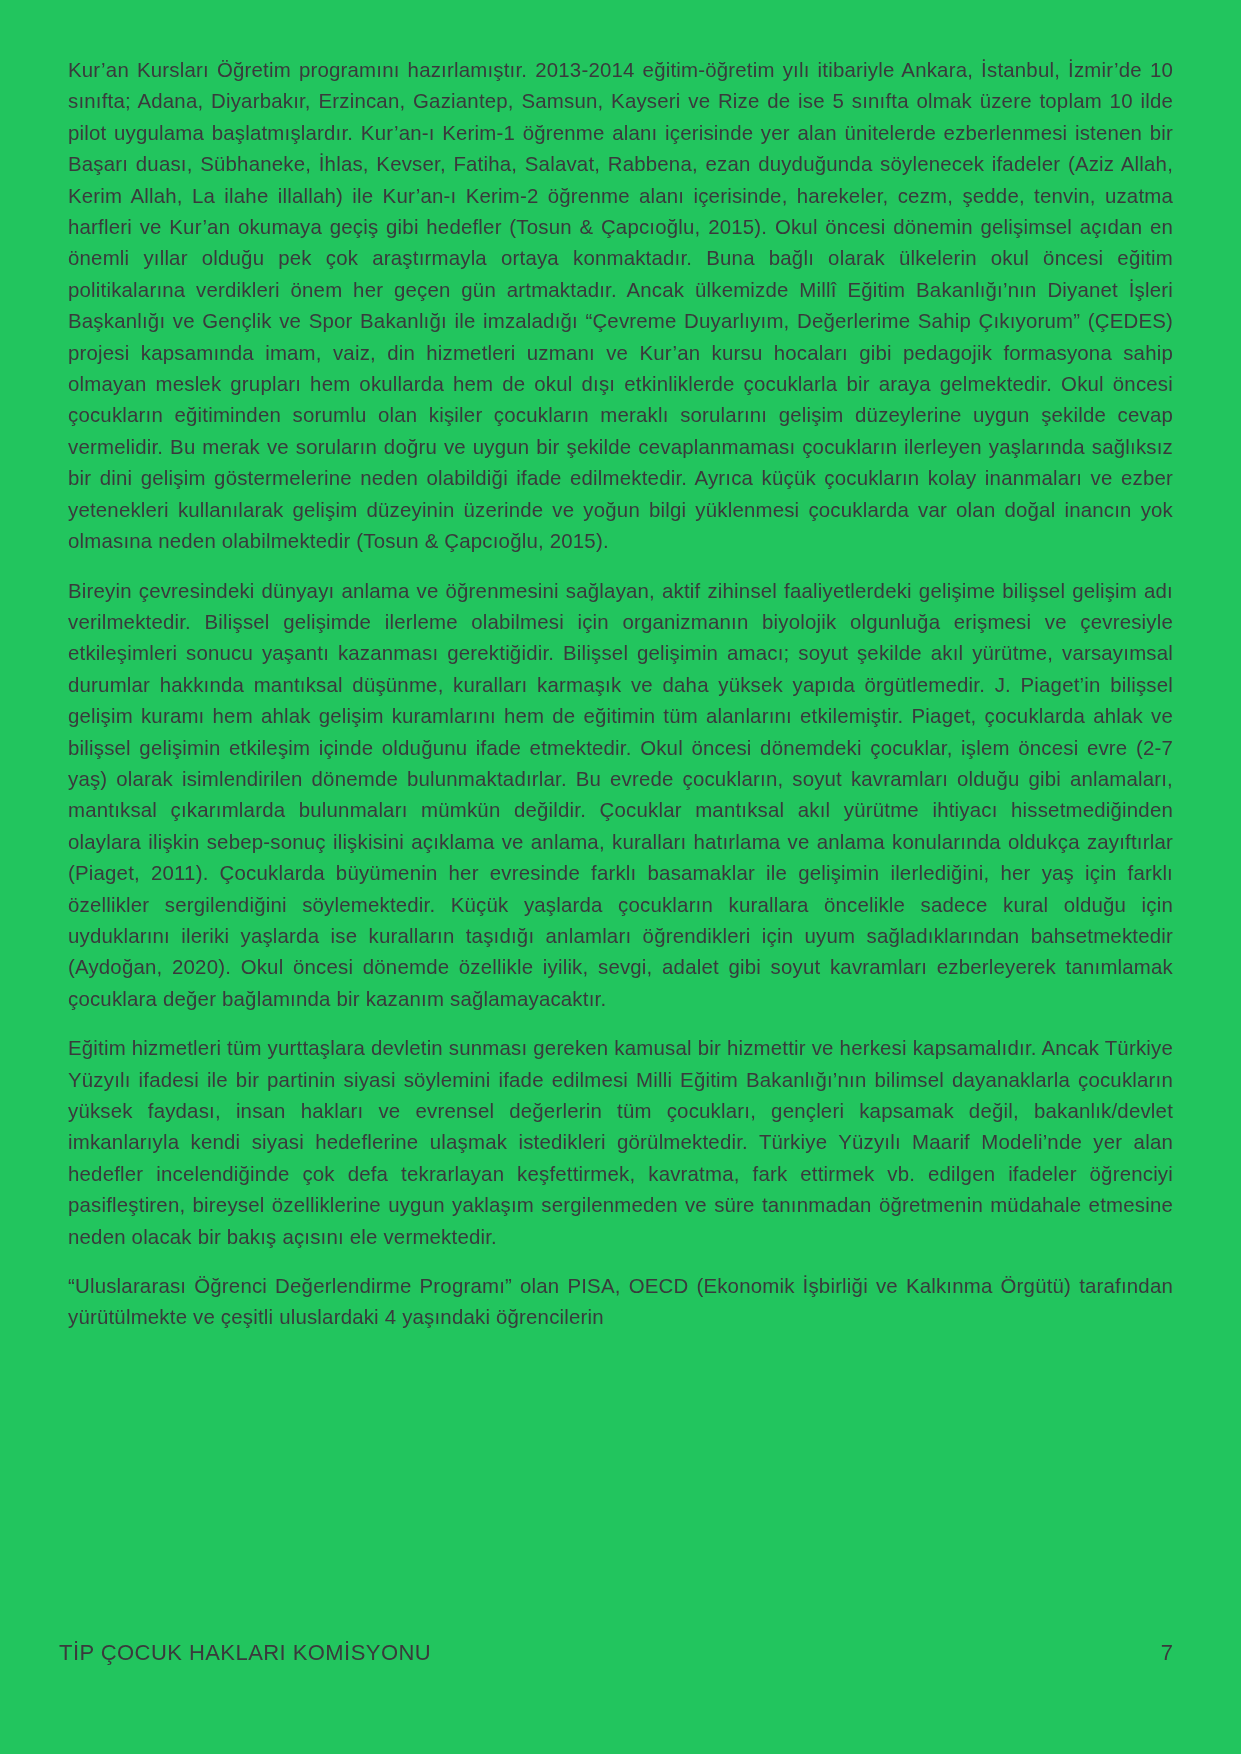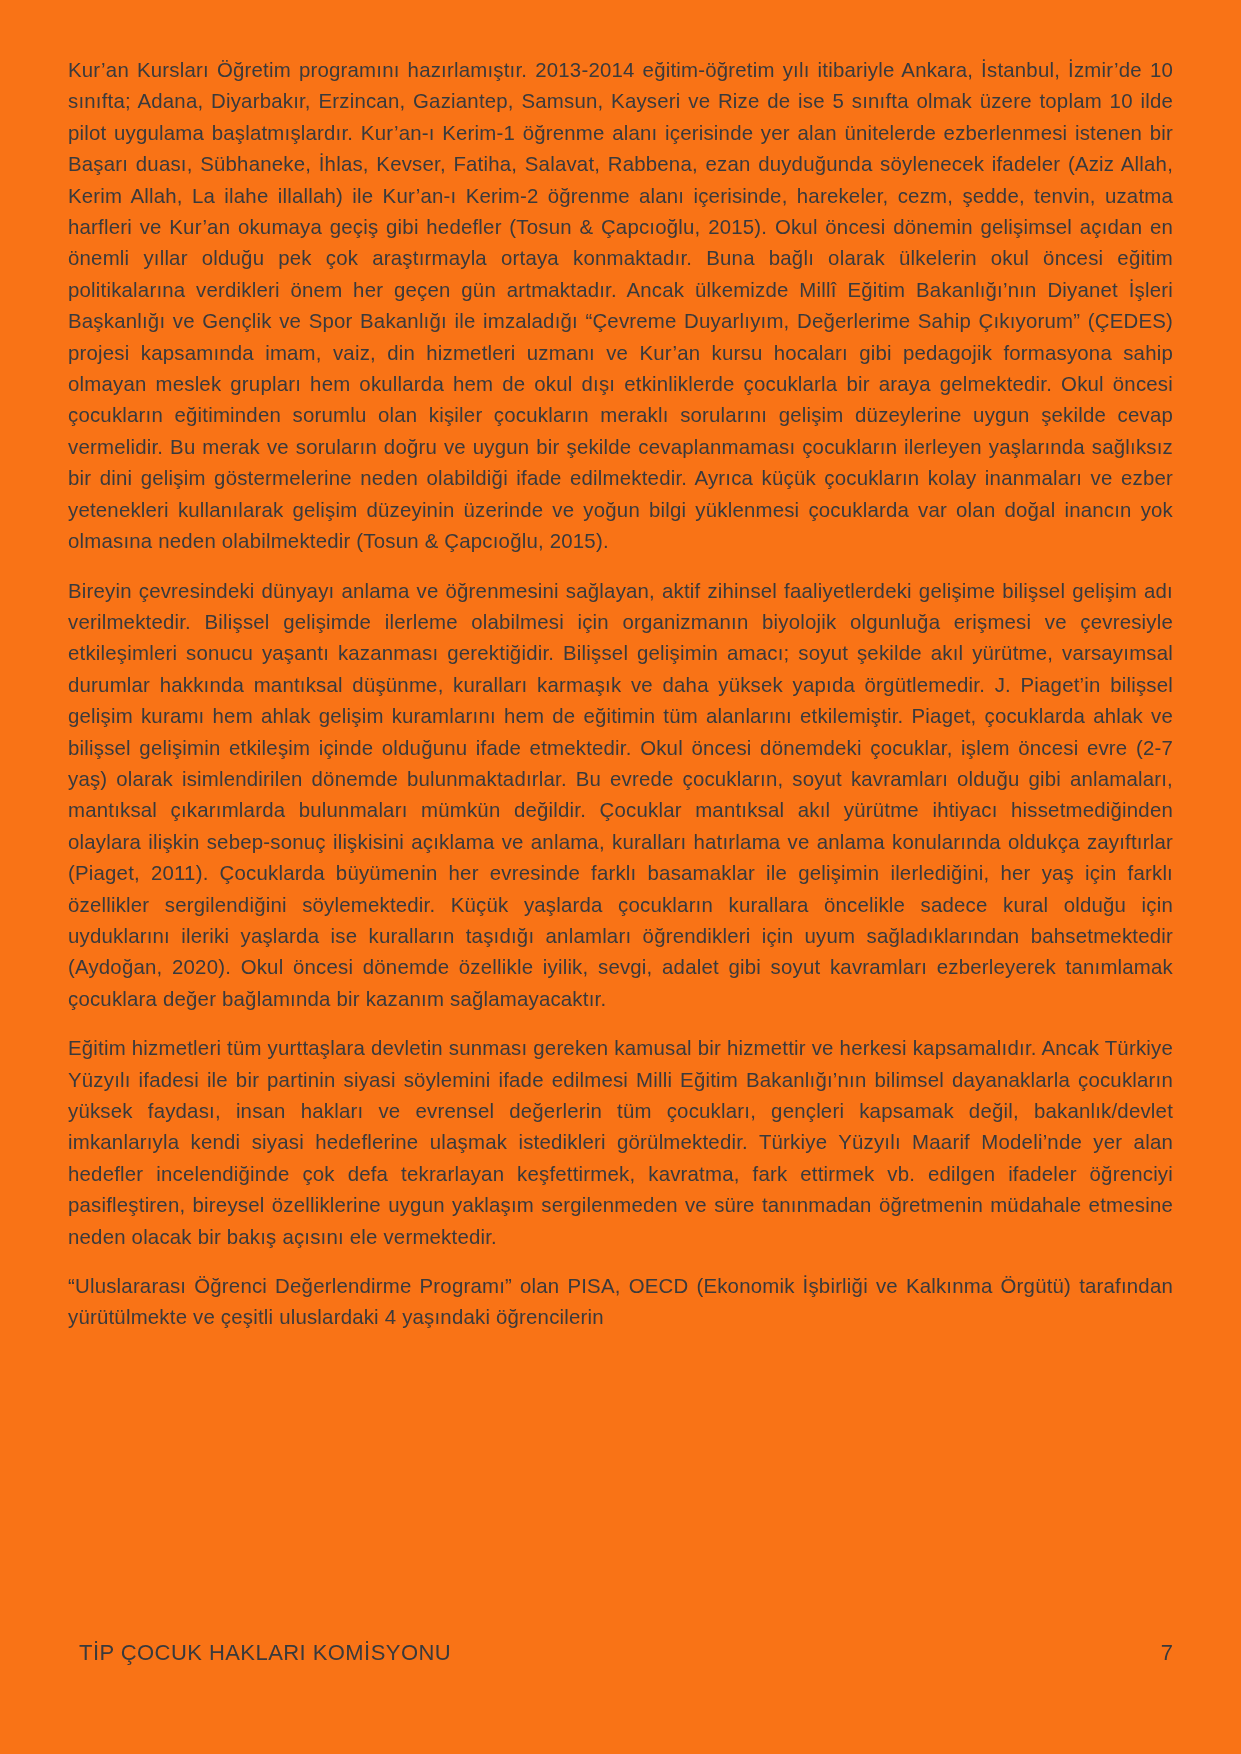--- a/index.html
+++ b/index.html
@@ -4,21 +4,21 @@
 <style>
   html, body {
     margin: 0;
     padding: 0;
     background: #ffffff;
   }
   .page {
     position: relative;
     width: 1241px;
     height: 1754px;
-    background: #f97316;
+    background: #22c55e;
     box-sizing: border-box;
     padding: 55px 68px 17px 68px;
     font-family: "Liberation Sans", "DejaVu Sans", sans-serif;
     overflow: hidden;
   }
   .body-text {
     font-size: 20.4px;
     line-height: 31.4px;
     color: #3a3a3c;
     text-align: justify;
@@ -26,21 +26,21 @@
     letter-spacing: 0.01em;
     margin: 0 0 18px 0;
     hyphens: none;
     -webkit-hyphens: none;
   }
   .body-text:last-of-type {
     margin-bottom: 0;
   }
   .footer {
     position: absolute;
-    left: 79px;
+    left: 59px;
     right: 68px;
     bottom: 88px;
     display: flex;
     align-items: baseline;
     justify-content: space-between;
   }
   .footer-title {
     font-size: 22px;
     color: #3a3a3c;
     letter-spacing: 0.02em;

